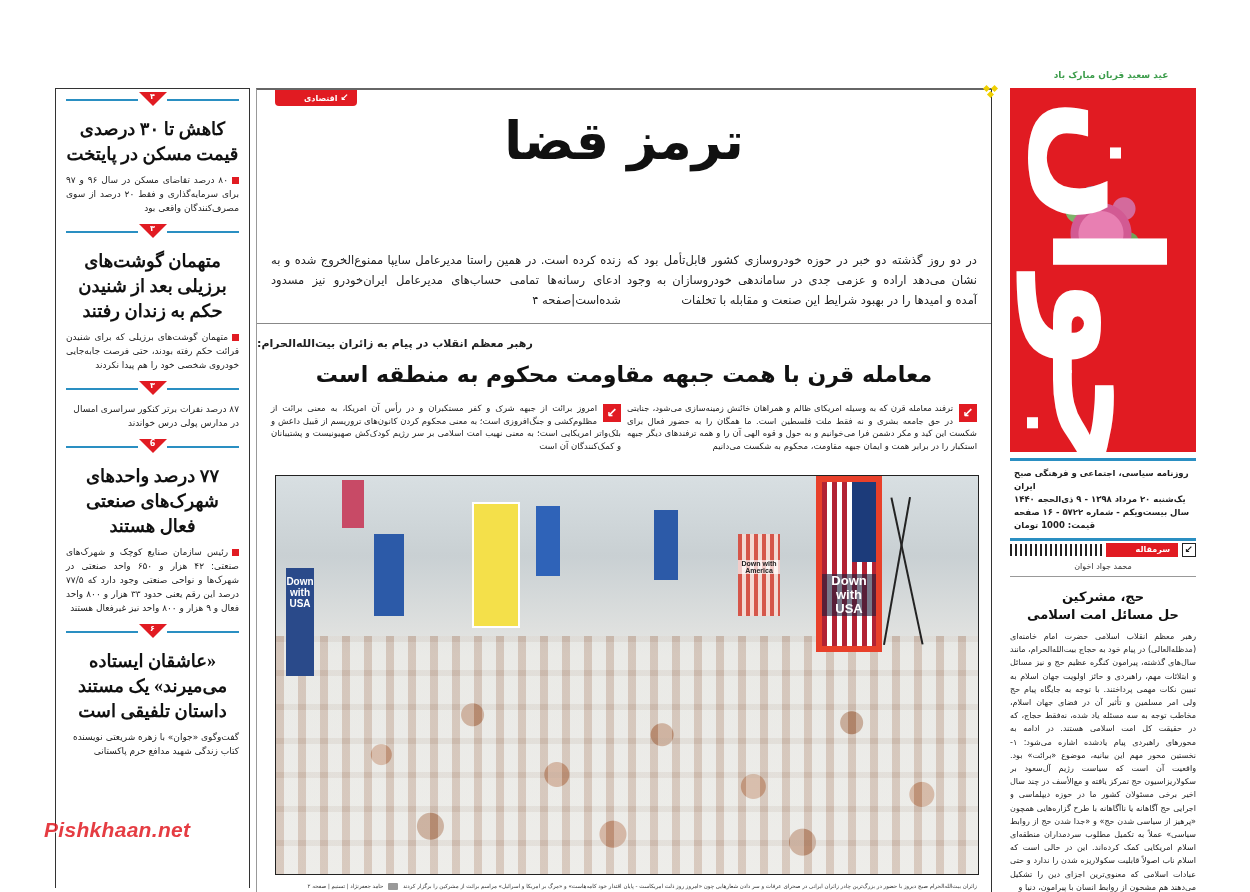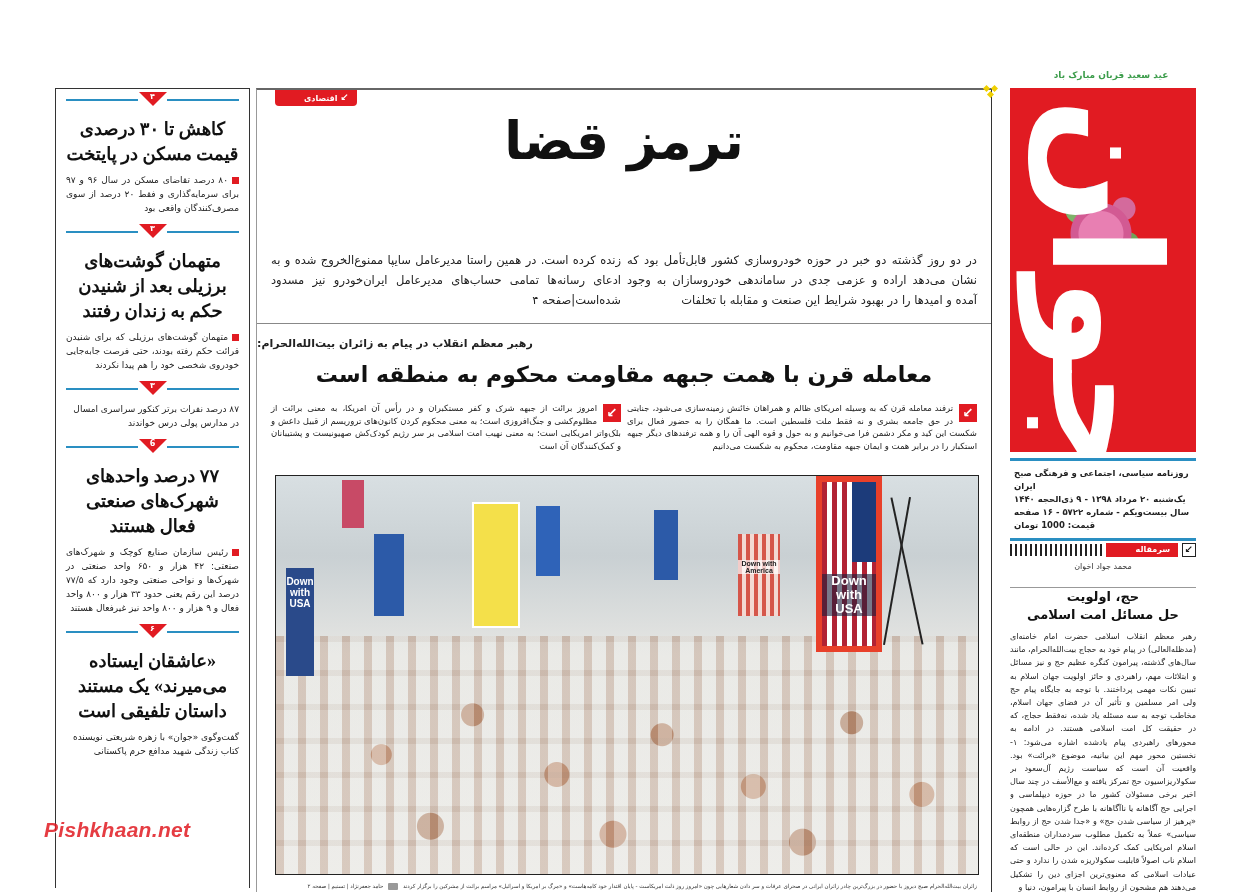--- a/index.html
+++ b/index.html
@@ -174,21 +174,21 @@
   .editorial-tag {
     position: absolute; right: 18px; top: 0; width: 72px; height: 14px; background: #e11b22;
     color: #fff; font-size: 8px; line-height: 14px; padding-right: 8px; font-weight: bold;
   }
   .barcode {
     position: absolute; left: 0; top: 1px; width: 92px; height: 12px;
     background: repeating-linear-gradient(90deg, #222 0 2px, #fff 2px 5px);
   }
   .editorial-author {
     position: absolute; left: 1010px; top: 562px; width: 186px; text-align: center;
-    font-size: 8px; color: #333; padding-bottom: 16px; border-bottom: 1px solid #999;
+    font-size: 8px; color: #333; padding-bottom: 5px; border-bottom: 1px solid #999;
   }
   .editorial-title {
     position: absolute; left: 1010px; top: 588px; width: 186px; text-align: center;
     font-size: 13px; line-height: 18px; font-weight: bold; color: #111;
   }
   .editorial-body {
     position: absolute; left: 1010px; top: 630px; width: 186px; height: 262px; overflow: hidden;
     font-size: 8px; line-height: 13.2px; text-align: justify; color: #222;
   }
 </style>
@@ -315,16 +315,16 @@
   <div>قیمت: 1000 تومان</div>
 </div>
 
 <div class="editorial-bar">
   <div class="editorial-icon">↙</div>
   <div class="editorial-tag">سرمقاله</div>
   <div class="barcode"></div>
 </div>
 <div class="editorial-author">محمد جواد اخوان</div>
 <div class="editorial-title">
-  <div>حج، اولویت</div>
+  <div>حج، مشرکین</div>
   <div>حل مسائل امت اسلامی</div>
 </div>
 <div class="editorial-body">رهبر معظم انقلاب اسلامی حضرت امام خامنه‌ای (مدظله‌العالی) در پیام خود به حجاج بیت‌الله‌الحرام، مانند سال‌های گذشته، پیرامون کنگره عظیم حج و نیز مسائل و ابتلائات مهم، راهبردی و حائز اولویت جهان اسلام به تبیین نکات مهمی پرداختند. با توجه به جایگاه پیام حج ولی امر مسلمین و تأثیر آن در فضای جهان اسلام، مخاطب توجه به سه مسئله یاد شده، نه‌فقط حجاج، که در حقیقت کل امت اسلامی هستند. در ادامه به محورهای راهبردی پیام یادشده اشاره می‌شود: ۱- نخستین محور مهم این بیانیه، موضوع «برائت» بود. واقعیت آن است که سیاست رژیم آل‌سعود بر سکولاریزاسیون حج تمرکز یافته و مع‌الأسف در چند سال اخیر برخی مسئولان کشور ما در حوزه دیپلماسی و اجرایی حج آگاهانه یا ناآگاهانه با طرح گزاره‌هایی همچون «پرهیز از سیاسی شدن حج» و «جدا شدن حج از روابط سیاسی» عملاً به تکمیل مطلوب سردمداران منطقه‌ای اسلام امریکایی کمک کرده‌اند. این در حالی است که اسلام ناب اصولاً قابلیت سکولاریزه شدن را ندارد و حتی عبادات اسلامی که معنوی‌ترین اجزای دین را تشکیل می‌دهند هم مشحون از روابط انسان با پیرامون، دنیا و</div>
 
 </body></html>

